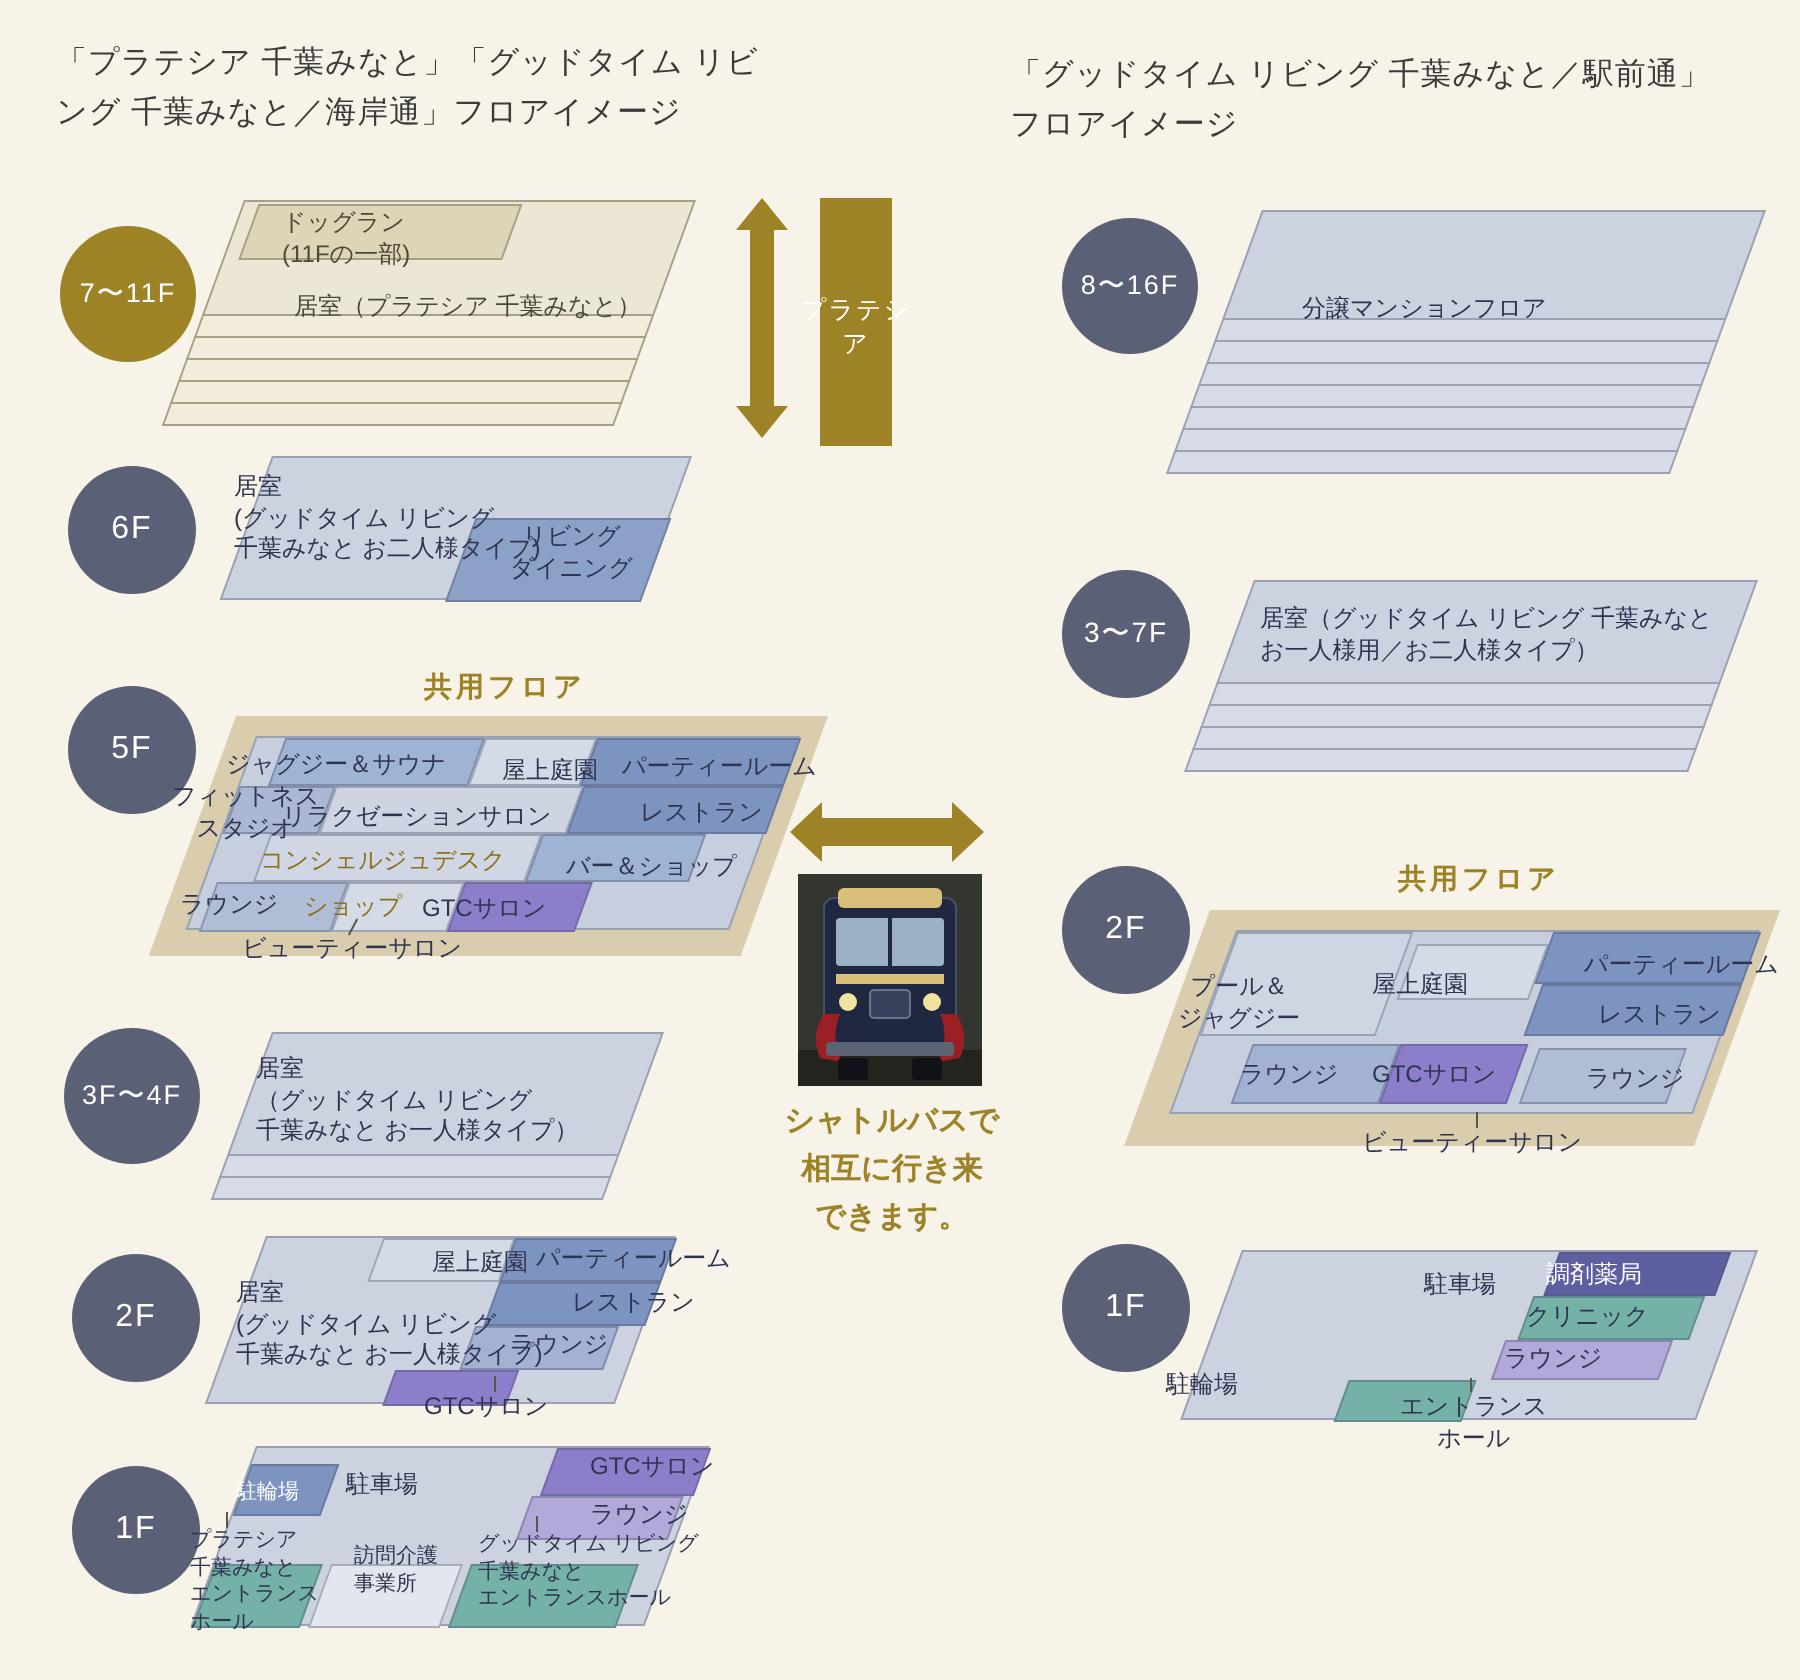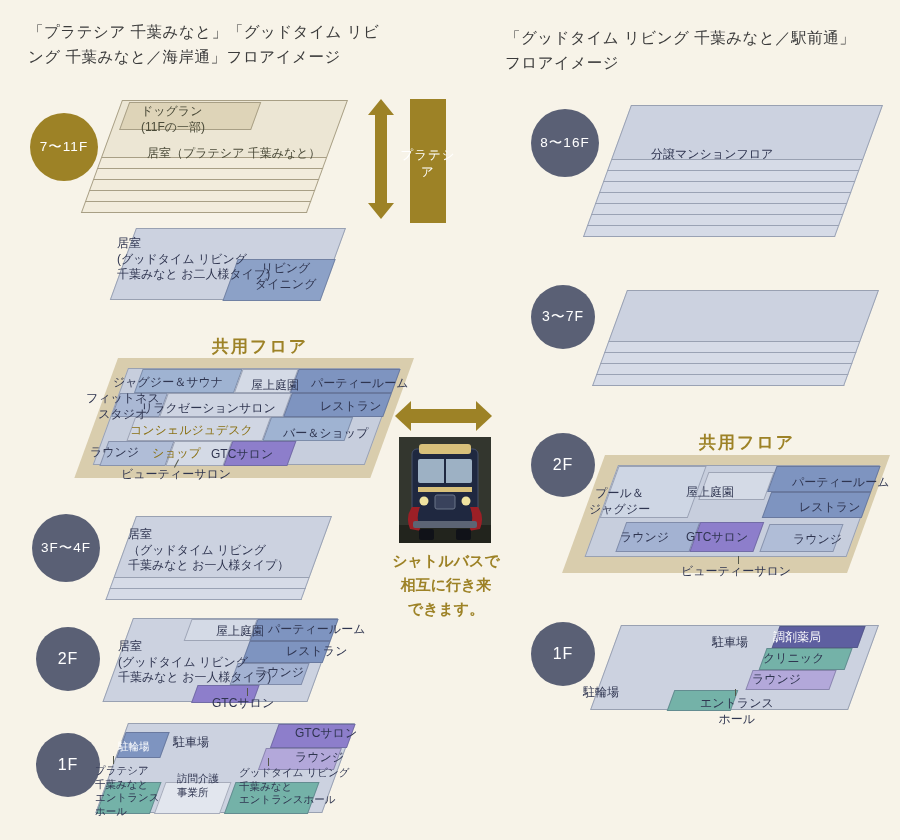--- a/index.html
+++ b/index.html
@@ -14,21 +14,21 @@
   .plate.base{z-index:1}
   .bordered{border:1px solid #99a1b2}
   .region{position:absolute;border:1px solid rgba(70,80,105,.38)}
   .row{position:absolute;left:0;width:100%;height:11px;background:#d6dbe7;border:1px solid #9aa2b4;border-top:none}
   .row.cream{background:#f2ecdc;border-color:#a89f85}
   .lbl{position:absolute;font-size:12px;line-height:1.3;color:#2f3550;white-space:pre-line;z-index:6}
   .lbl.c{text-align:center}
   .lbl.w{color:#fff}
   .lbl.gold{color:#8a7114}
   .lbl.s{font-size:10.5px}
-  .sec-title{position:absolute;font-size:17px;font-weight:700;color:#9d8226;letter-spacing:2px;z-index:6}
+  .sec-title{position:absolute;font-size:14px;font-weight:700;color:#9d8226;letter-spacing:2px;z-index:6}
   .leader{position:absolute;width:1px;background:#55584a;z-index:5}
   .tri{width:0;height:0}
   .note{position:absolute;font-size:15px;line-height:1.55;color:#3b3b3b;z-index:6}
   .note b{font-weight:700}
   .shuttle{position:absolute;text-align:center;color:#9d8226;font-weight:700;font-size:15px;
            line-height:1.6;white-space:pre-line;z-index:6}
   .bandlbl{position:absolute;color:#fff;font-size:12.5px;text-align:center;z-index:6;letter-spacing:1px}
 </style>
 </head>
 <body>
@@ -84,30 +84,32 @@
     <div class="row cream" style="top:58px"></div>
     <div class="row cream" style="top:69px"></div>
     <div class="row cream" style="top:80px"></div>
     <div class="row cream" style="top:91px"></div>
     <div class="row cream" style="top:102px"></div>
   </div>
   <div class="lbl" style="left:141px;top:104px;color:#4a4a38">ドッグラン
 (11Fの一部)</div>
   <div class="lbl" style="left:147px;top:146px;color:#4a4a38">居室（プラテシア 千葉みなと）</div>
 
+  <div class="badge" style="left:34px;top:233px;width:64px;height:64px">6F</div>
   <div class="plate bordered" style="left:136px;top:228px;width:210px;height:72px;background:#ccd2e0">
     <div class="region" style="left:112px;top:30px;width:98px;height:42px;background:#8ca1c7"></div>
   </div>
   <div class="lbl" style="left:117px;top:236px">居室
 (グッドタイム リビング
 千葉みなと お二人様タイプ)</div>
   <div class="lbl c" style="left:255px;top:261px">リビング
 ダイニング</div>
 
   <div class="sec-title" style="left:212px;top:335px">共用フロア</div>
+  <div class="badge" style="left:34px;top:343px;width:64px;height:64px">5F</div>
   <div class="plate base" style="left:118px;top:358px;width:296px;height:120px;background:#d9cdad"></div>
   <div class="plate bordered" style="left:128px;top:368px;width:272px;height:97px;background:#c7cedd">
     <div class="region" style="left:14px;top:0;width:100px;height:24px;background:#9fb3d2"></div>
     <div class="region" style="left:114px;top:0;width:56px;height:24px;background:#d4dae6"></div>
     <div class="region" style="left:170px;top:0;width:102px;height:24px;background:#7e94c0"></div>
     <div class="region" style="left:0;top:24px;width:48px;height:24px;background:#aab8d4"></div>
     <div class="region" style="left:48px;top:24px;width:124px;height:24px;background:#ced4e2"></div>
     <div class="region" style="left:172px;top:24px;width:100px;height:24px;background:#7e94c0"></div>
     <div class="region" style="left:24px;top:48px;width:136px;height:24px;background:#d0d6e3"></div>
     <div class="region" style="left:160px;top:48px;width:82px;height:24px;background:#9fb3d2"></div>
@@ -197,20 +199,22 @@
   <div class="lbl" style="left:651px;top:147px">分譲マンションフロア</div>
 
   <div class="badge" style="left:531px;top:285px;width:64px;height:64px;font-size:14px">3〜7F</div>
   <div class="plate" style="left:627px;top:290px;width:252px;height:96px">
     <div class="region" style="left:0;top:0;width:252px;height:52px;background:#ccd2e0;border-color:#99a1b2"></div>
     <div class="row" style="top:52px"></div>
     <div class="row" style="top:63px"></div>
     <div class="row" style="top:74px"></div>
     <div class="row" style="top:85px"></div>
   </div>
+  <div class="lbl" style="left:630px;top:302px">居室（グッドタイム リビング 千葉みなと
+お一人様用／お二人様タイプ）</div>
 
   <div class="sec-title" style="left:699px;top:431px">共用フロア</div>
   <div class="badge" style="left:531px;top:433px;width:64px;height:64px">2F</div>
   <div class="plate base" style="left:605px;top:455px;width:285px;height:118px;background:#d9cdad"></div>
   <div class="plate bordered" style="left:618px;top:465px;width:262px;height:92px;background:#c7cedd">
     <div class="region" style="left:0;top:0;width:88px;height:52px;background:#ced6e4"></div>
     <div class="region" style="left:92px;top:6px;width:66px;height:28px;background:#d4dae6"></div>
     <div class="region" style="left:158px;top:0;width:104px;height:26px;background:#7e94c0"></div>
     <div class="region" style="left:162px;top:26px;width:100px;height:26px;background:#7e94c0"></div>
     <div class="region" style="left:28px;top:56px;width:74px;height:30px;background:#a3b2d2"></div>

